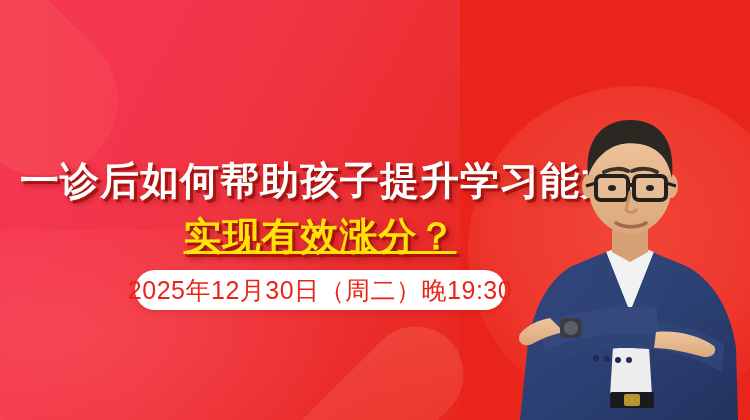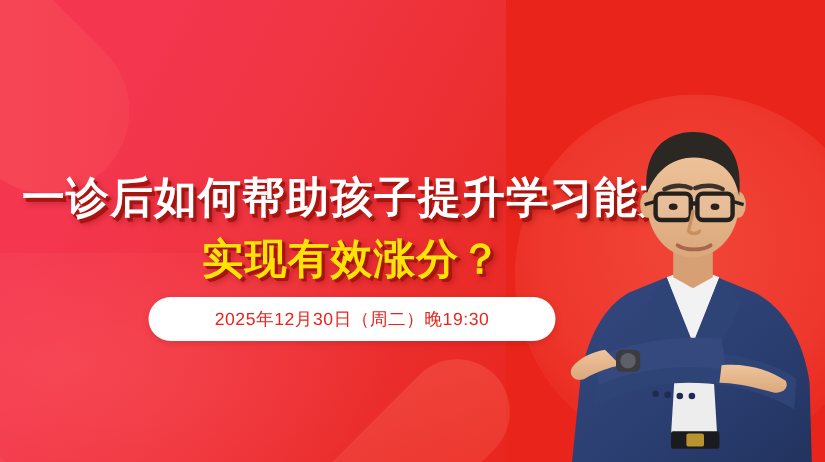--- a/index.html
+++ b/index.html
@@ -128,40 +128,41 @@
     font-size: 38px;
     line-height: 44px;
     font-weight: 700;
     color: #ffe207;
     letter-spacing: 1px;
     white-space: nowrap;
     text-shadow:
        3px 3px 0 #a8140f,
        2px 2px 0 #b8160f,
        4px 4px 6px rgba(110,10,8,0.45);
+    text-decoration: underline;
   }
 
   
   .date-pill {
     position: absolute;
     left: 135px;
     top: 270px;
     width: 370px;
     height: 40px;
     background: #ffffff;
     border-radius: 999px;
     display: flex;
     align-items: center;
     justify-content: center;
     z-index: 7;
     box-shadow: 0 2px 6px rgba(120,12,10,0.18);
   }
   .date-pill-text {
     color: #e8241b;
-    font-size: 16px;
+    font-size: 25px;
     font-weight: 400;
     letter-spacing: 0.5px;
     white-space: nowrap;
   }
 
   
   .presenter {
     position: absolute;
     right: 0;
     bottom: 0;

